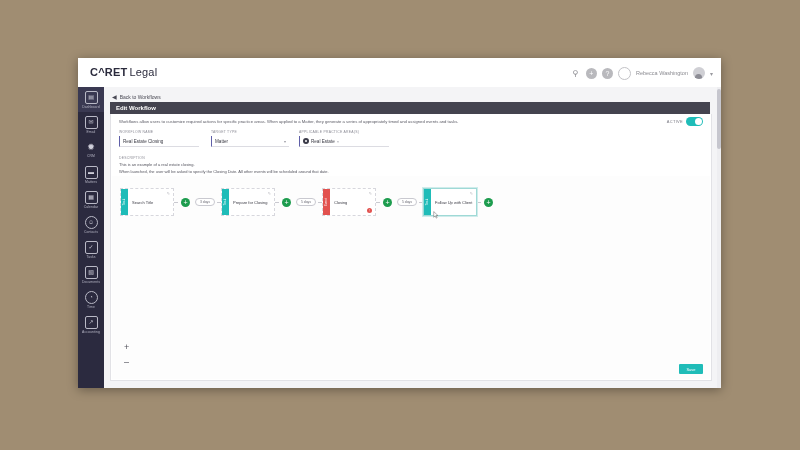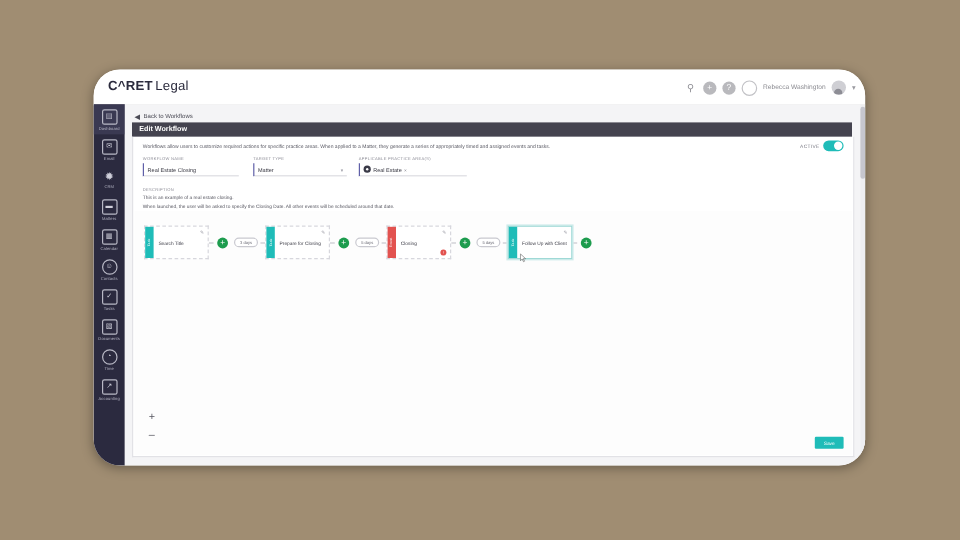--- a/index.html
+++ b/index.html
@@ -5,21 +5,20 @@
   html,body{margin:0;padding:0;}
   body{
     width:800px;height:450px;overflow:hidden;
     background:#a08d72;
     font-family:"Liberation Sans",sans-serif;
   }
   .browser{
     position:absolute;left:78px;top:58px;width:643px;height:330px;
     background:#ffffff;box-shadow:0 2px 10px rgba(0,0,0,.35);
     overflow:hidden;
-    border-radius:22px;
   }
   
   .topbar{
     position:absolute;left:0;top:0;width:643px;height:29px;
     background:#ffffff;border-bottom:1px solid #e6e6e6;
   }
   .logo{
     position:absolute;left:12px;top:8px;
     font-size:11px;color:#2b2b3d;letter-spacing:.2px;font-weight:bold;
   }

